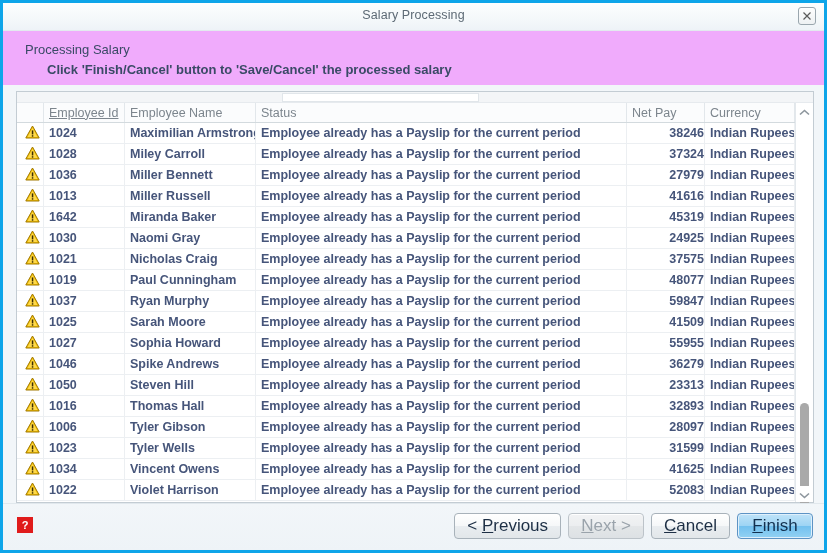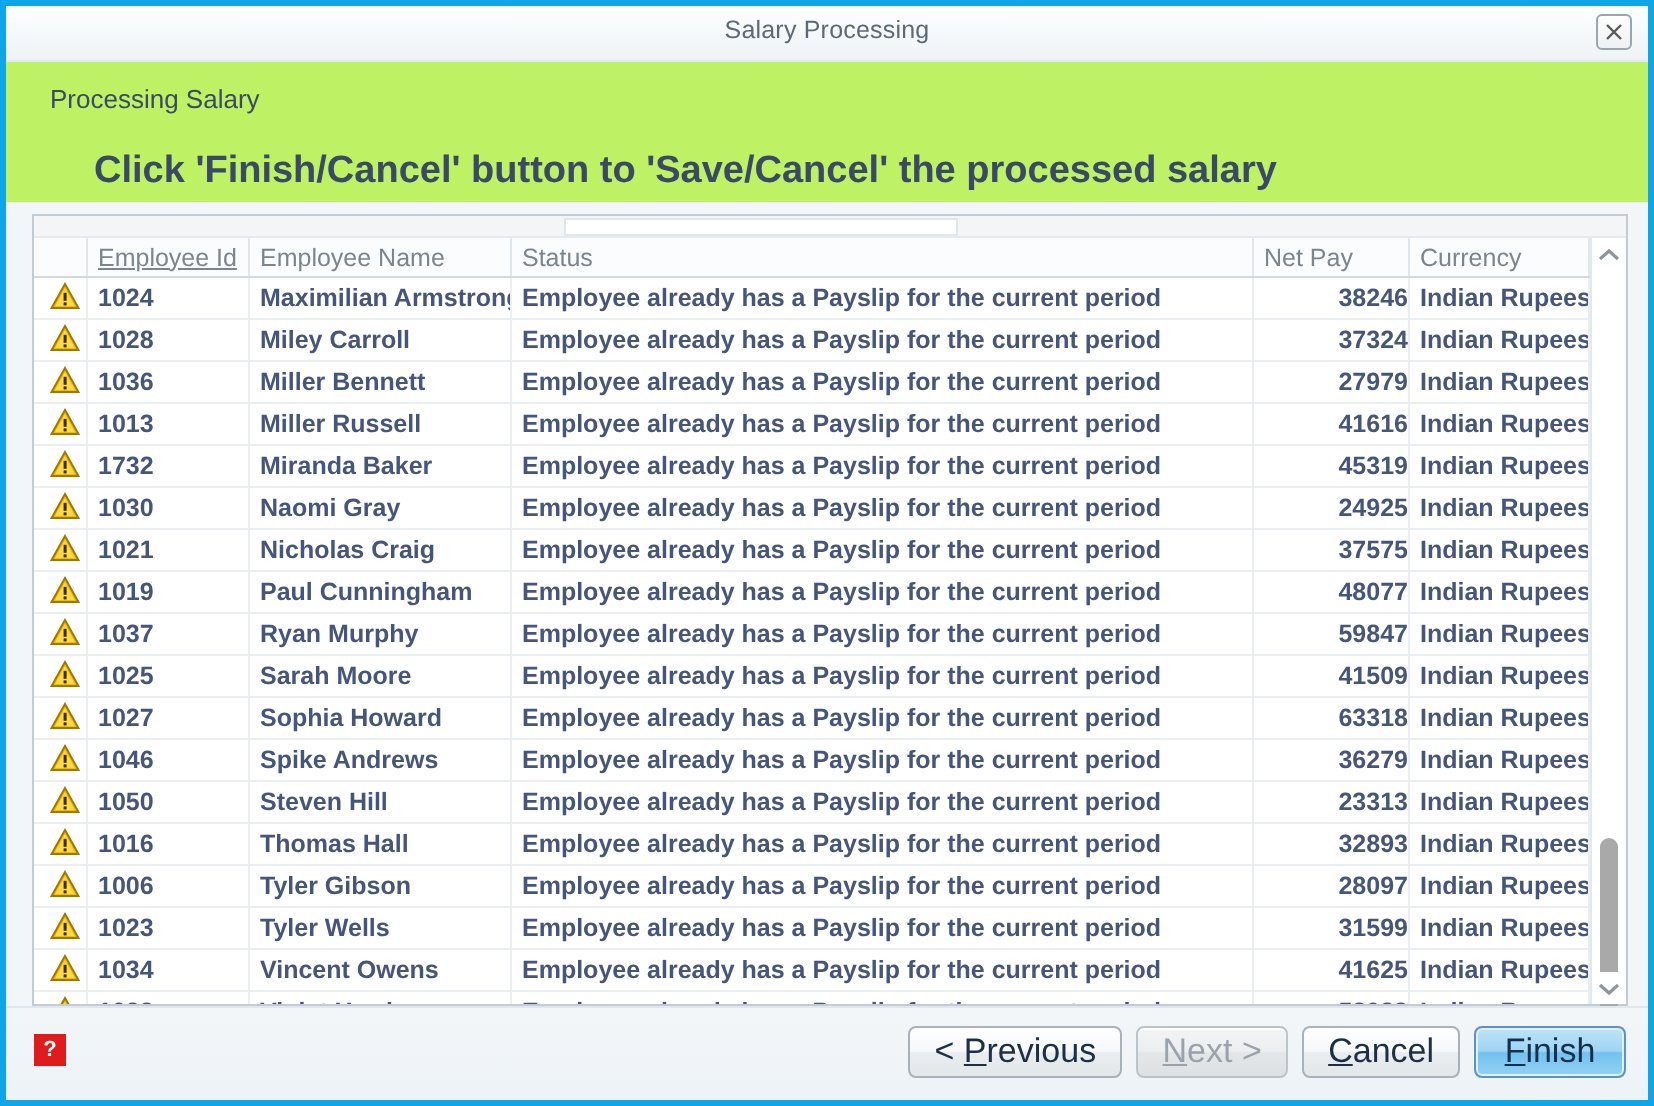--- a/index.html
+++ b/index.html
@@ -55,34 +55,34 @@
     background: linear-gradient(to bottom,#fdfdfd,#eef1f3);
     box-shadow: inset 0 1px 0 #ffffff;
     cursor: pointer;
   }
   .close-btn svg { display:block; margin: 3px auto 0; }
 
   
   .header-area {
     flex: 0 0 auto;
     padding: 10px 0 6px 22px;
-    background: #bef264;
+    background: #f0abfc;
   }
   .hdr-title {
     font-size: 13px;
     color: #3a4a66;
     line-height: 18px;
   }
   .hdr-sub {
-    font-size: 19px;
+    font-size: 13px;
     font-weight: bold;
     color: #3a4a66;
     line-height: 18px;
     padding-left: 22px;
-    margin-top: 18px;
+    margin-top: 2px;
   }
 
   
   .table-panel {
     margin: 6px 10px 0 13px;
     flex: 1 1 auto;
     min-height: 0;
     background: #ffffff;
     border: 1px solid #c3ccd3;
     display: flex;
@@ -344,21 +344,21 @@
                 <td class="c-net">41616</td>
                 <td class="c-cur">Indian Rupees</td>
               </tr>
               <tr>
                 <td class="c-icon"><span class="warn-icon"><svg width="15" height="14" viewBox="0 0 15 14">
                       <path d="M7.5 1 L14.2 13 L0.8 13 Z" fill="#f3c000" stroke="#a07800" stroke-width="1"></path>
                       <path d="M7.5 3.1 L12.4 12 L2.6 12 Z" fill="#ffd94a" stroke="none"></path>
                       <rect x="6.8" y="5.4" width="1.5" height="4" fill="#3a2c00"></rect>
                       <rect x="6.8" y="10.2" width="1.5" height="1.5" fill="#3a2c00"></rect>
                     </svg></span></td>
-                <td class="c-id">1732</td>
+                <td class="c-id">1642</td>
                 <td class="c-name">Miranda Baker</td>
                 <td class="c-status">Employee already has a Payslip for the current period</td>
                 <td class="c-net">45319</td>
                 <td class="c-cur">Indian Rupees</td>
               </tr>
               <tr>
                 <td class="c-icon"><span class="warn-icon"><svg width="15" height="14" viewBox="0 0 15 14">
                       <path d="M7.5 1 L14.2 13 L0.8 13 Z" fill="#f3c000" stroke="#a07800" stroke-width="1"></path>
                       <path d="M7.5 3.1 L12.4 12 L2.6 12 Z" fill="#ffd94a" stroke="none"></path>
                       <rect x="6.8" y="5.4" width="1.5" height="4" fill="#3a2c00"></rect>
@@ -425,21 +425,21 @@
               <tr>
                 <td class="c-icon"><span class="warn-icon"><svg width="15" height="14" viewBox="0 0 15 14">
                       <path d="M7.5 1 L14.2 13 L0.8 13 Z" fill="#f3c000" stroke="#a07800" stroke-width="1"></path>
                       <path d="M7.5 3.1 L12.4 12 L2.6 12 Z" fill="#ffd94a" stroke="none"></path>
                       <rect x="6.8" y="5.4" width="1.5" height="4" fill="#3a2c00"></rect>
                       <rect x="6.8" y="10.2" width="1.5" height="1.5" fill="#3a2c00"></rect>
                     </svg></span></td>
                 <td class="c-id">1027</td>
                 <td class="c-name">Sophia Howard</td>
                 <td class="c-status">Employee already has a Payslip for the current period</td>
-                <td class="c-net">63318</td>
+                <td class="c-net">55955</td>
                 <td class="c-cur">Indian Rupees</td>
               </tr>
               <tr>
                 <td class="c-icon"><span class="warn-icon"><svg width="15" height="14" viewBox="0 0 15 14">
                       <path d="M7.5 1 L14.2 13 L0.8 13 Z" fill="#f3c000" stroke="#a07800" stroke-width="1"></path>
                       <path d="M7.5 3.1 L12.4 12 L2.6 12 Z" fill="#ffd94a" stroke="none"></path>
                       <rect x="6.8" y="5.4" width="1.5" height="4" fill="#3a2c00"></rect>
                       <rect x="6.8" y="10.2" width="1.5" height="1.5" fill="#3a2c00"></rect>
                     </svg></span></td>
                 <td class="c-id">1046</td>

